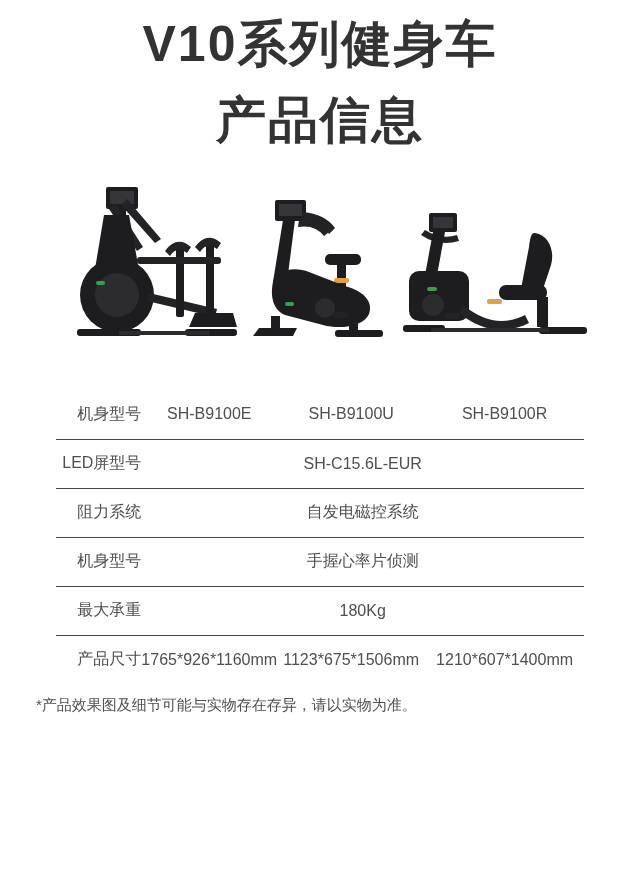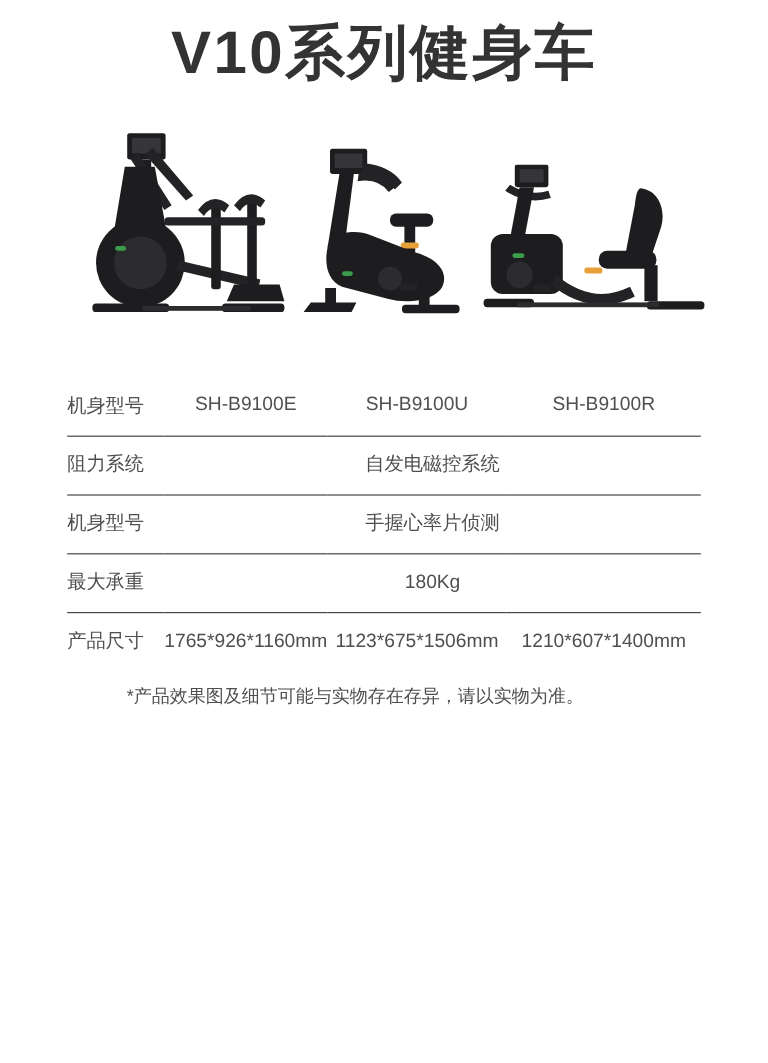--- a/index.html
+++ b/index.html
@@ -45,38 +45,39 @@
     color: #4f4f4f;
   }
   .spec-table td {
     height: 49px;
     vertical-align: middle;
     padding: 0;
   }
   .spec-table tr:not(:last-child) td {
     border-bottom: 1px solid #454545;
   }
-  .spec-table td.label { text-align: left; white-space: nowrap; }
+  .spec-table td.label { text-align: right; white-space: nowrap; }
   .spec-table td.val   { text-align: center; white-space: nowrap; }
   
   .footnote {
     margin: 12px 0 0 0;
     padding-right: 48px;
-    text-align: center;
+    text-align: left;
     font-size: 15px;
     color: #4f4f4f;
   }
 </style>
 </head>
 <body>
 
 <div class="page">
 
   <h1 class="title">
     <span>V10系列健身车</span><br>
+    <span>产品信息</span>
   </h1>
 
   <div class="products">
 
     <svg class="product-figure" width="190" height="155" viewBox="0 0 190 155">
       <g fill="#1d1d1f" stroke="none">
 
         <rect x="57" y="2" width="32" height="22" rx="2"></rect>
         <rect x="61" y="6" width="24" height="13" fill="#35353a"></rect>
         <rect x="66" y="24" width="11" height="8"></rect>
@@ -178,20 +179,24 @@
         <col style="width:175px">
     </colgroup>
     <tbody>
       <tr>
         <td class="label">机身型号</td>
         <td class="val">SH-B9100E</td>
         <td class="val">SH-B9100U</td>
         <td class="val">SH-B9100R</td>
       </tr>
       <tr>
+        <td class="label">LED屏型号</td>
+        <td class="val" colspan="3">SH-C15.6L-EUR</td>
+      </tr>
+      <tr>
         <td class="label">阻力系统</td>
         <td class="val" colspan="3">自发电磁控系统</td>
       </tr>
       <tr>
         <td class="label">机身型号</td>
         <td class="val" colspan="3">手握心率片侦测</td>
       </tr>
       <tr>
         <td class="label">最大承重</td>
         <td class="val" colspan="3">180Kg</td>

